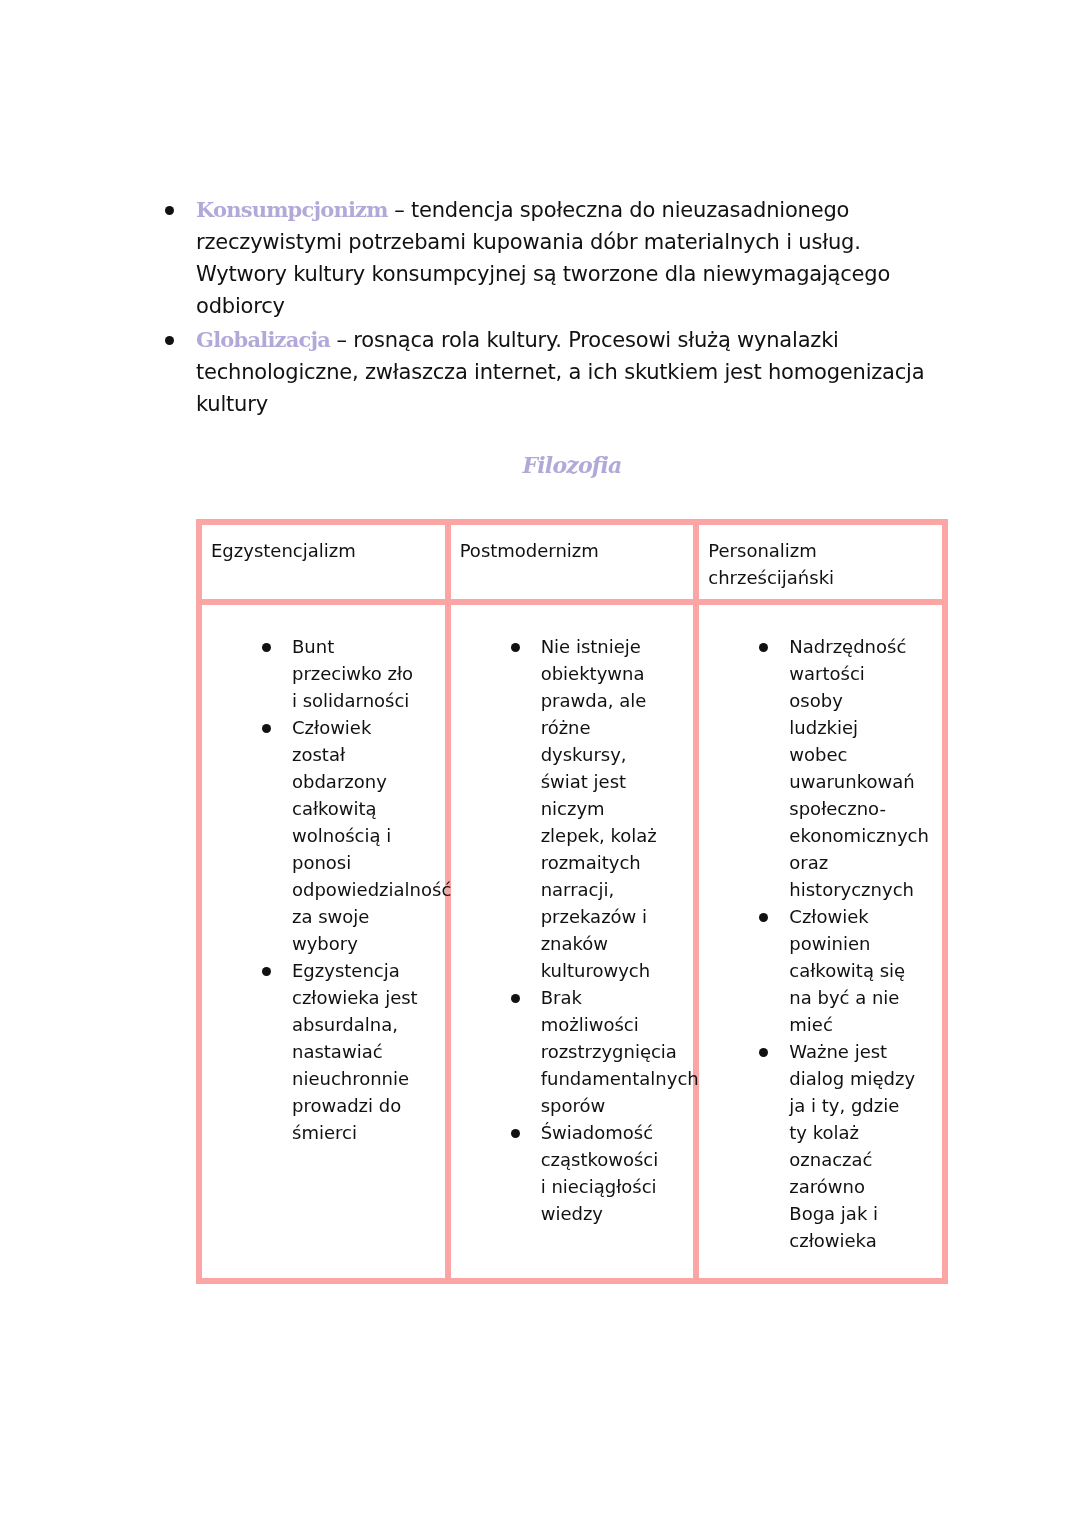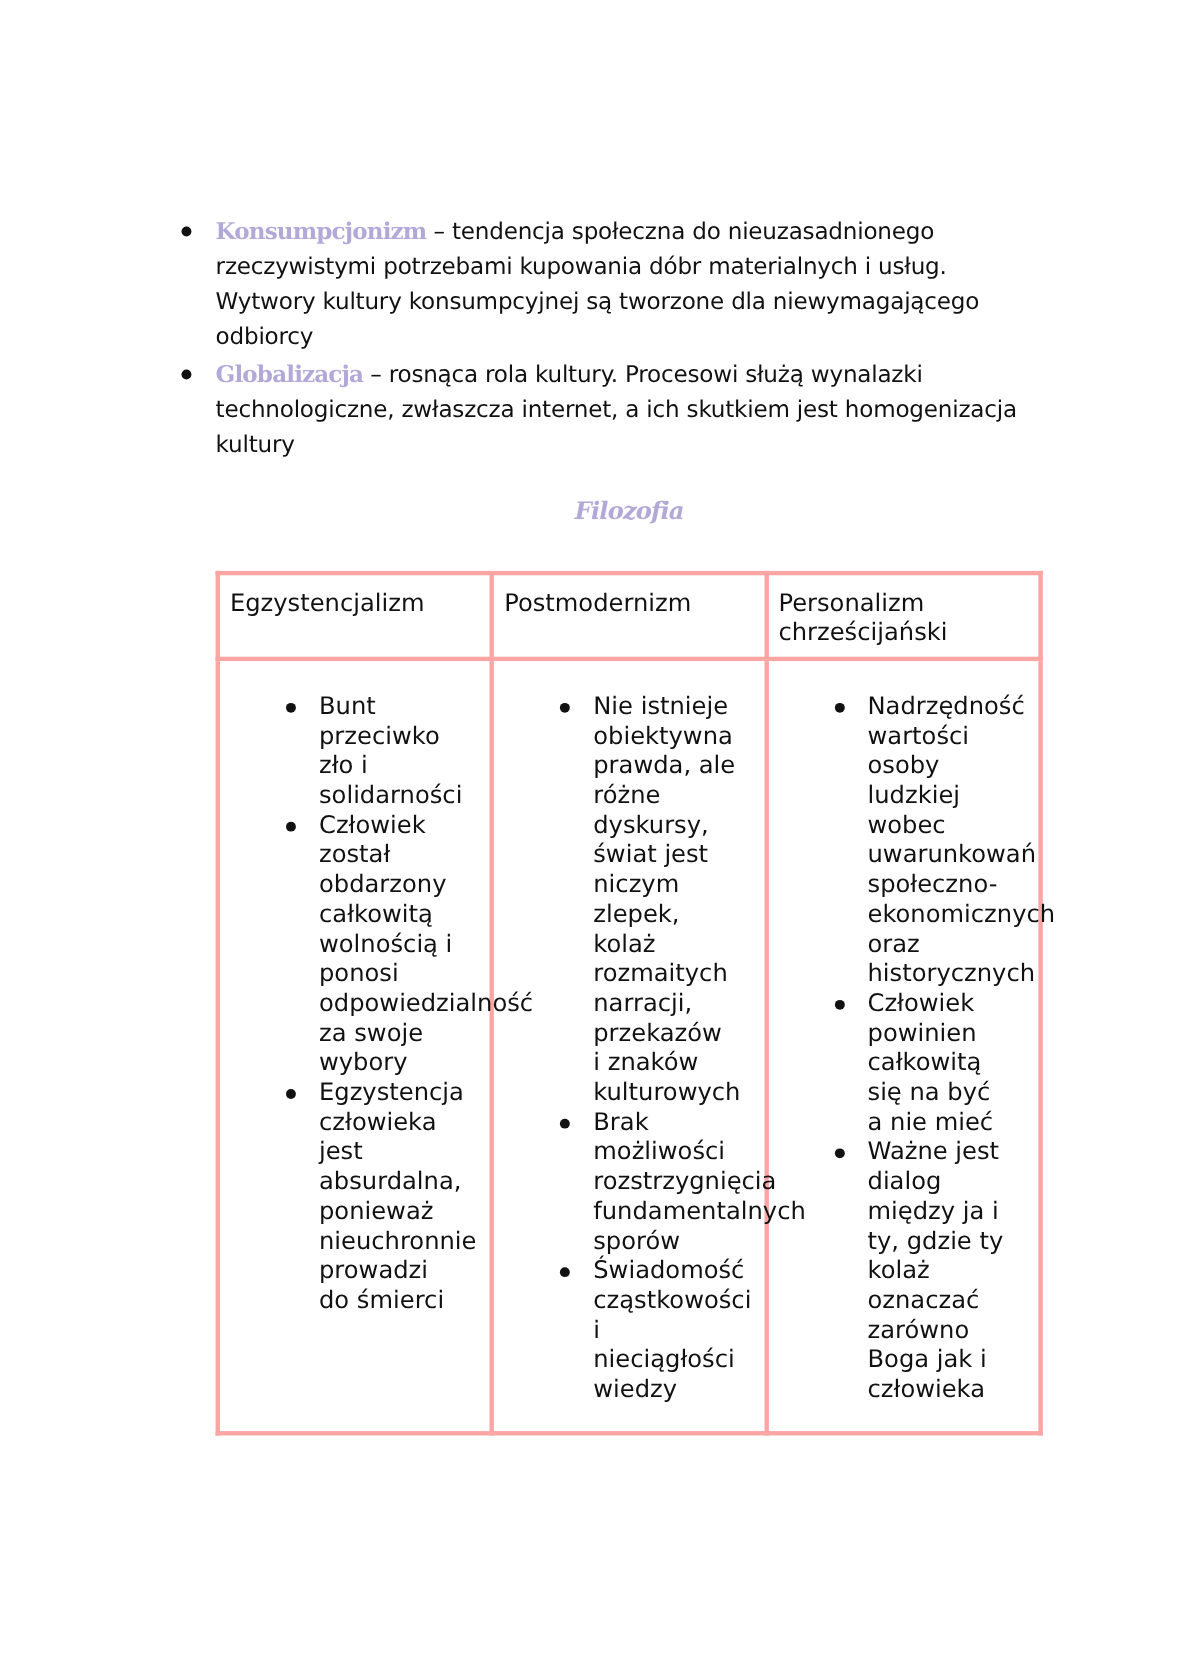--- a/index.html
+++ b/index.html
@@ -28,22 +28,22 @@
   .section-title {
     position: absolute; left: 0; width: 1144px; top: 452px; text-align: center;
     font-family: "DejaVu Serif", serif; font-style: italic; font-weight: bold;
     font-size: 22px; color: #b3a9d9; letter-spacing: -0.8px;
   }
   table.phil {
     position: absolute; left: 196px; top: 519px; width: 752px;
     border-collapse: collapse; table-layout: fixed;
   }
   table.phil th, table.phil td {
-    border: 4px solid #fca5a5; vertical-align: top;
-    font-size: 22px; line-height: 27px; font-weight: normal; text-align: left;
+    border: 6px solid #fca5a5; vertical-align: top;
+    font-size: 18px; line-height: 27px; font-weight: normal; text-align: left;
   }
   table.phil th { padding: 12px 9px 8px 9px; height: 54px; }
   table.phil td { padding: 12px 10px 8px 0; height: 570px; }
   ul.cell-list { margin: 16px; padding: 0 0 0 74px; list-style: none; }
   ul.cell-list li { position: relative; }
   ul.cell-list li::before {
     content: ""; position: absolute; left: -30px; top: 10px;
     width: 9px; height: 9px; border-radius: 50%; background: #111111;
   }
 </style>
@@ -72,21 +72,21 @@
         <th>Postmodernizm</th>
         <th>Personalizm chrześcijański</th>
       </tr>
     </thead>
     <tbody>
       <tr>
         <td>
           <ul class="cell-list">
             <li>Bunt przeciwko zło i solidarności</li>
             <li>Człowiek został obdarzony całkowitą wolnością i ponosi odpowiedzialność za swoje wybory</li>
-            <li>Egzystencja człowieka jest absurdalna, ponieważ nieuchronnie prowadzi do śmierci</li>
+            <li>Egzystencja człowieka jest absurdalna, nastawiać nieuchronnie prowadzi do śmierci</li>
           </ul>
         </td>
         <td>
           <ul class="cell-list">
             <li>Nie istnieje obiektywna prawda, ale różne dyskursy, świat jest niczym zlepek, kolaż rozmaitych narracji, przekazów i znaków kulturowych</li>
             <li>Brak możliwości rozstrzygnięcia fundamentalnych sporów</li>
             <li>Świadomość cząstkowości i nieciągłości wiedzy</li>
           </ul>
         </td>
         <td>

